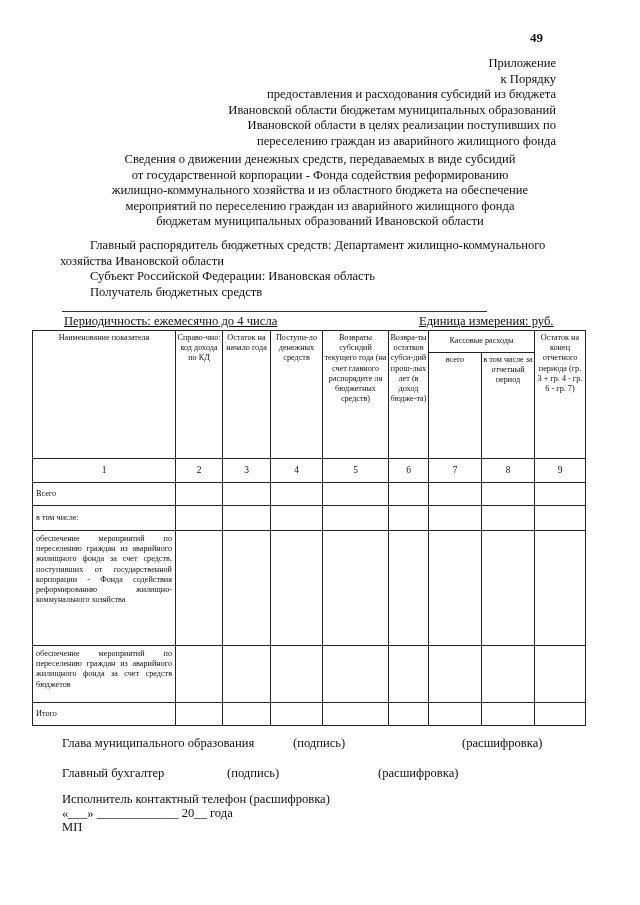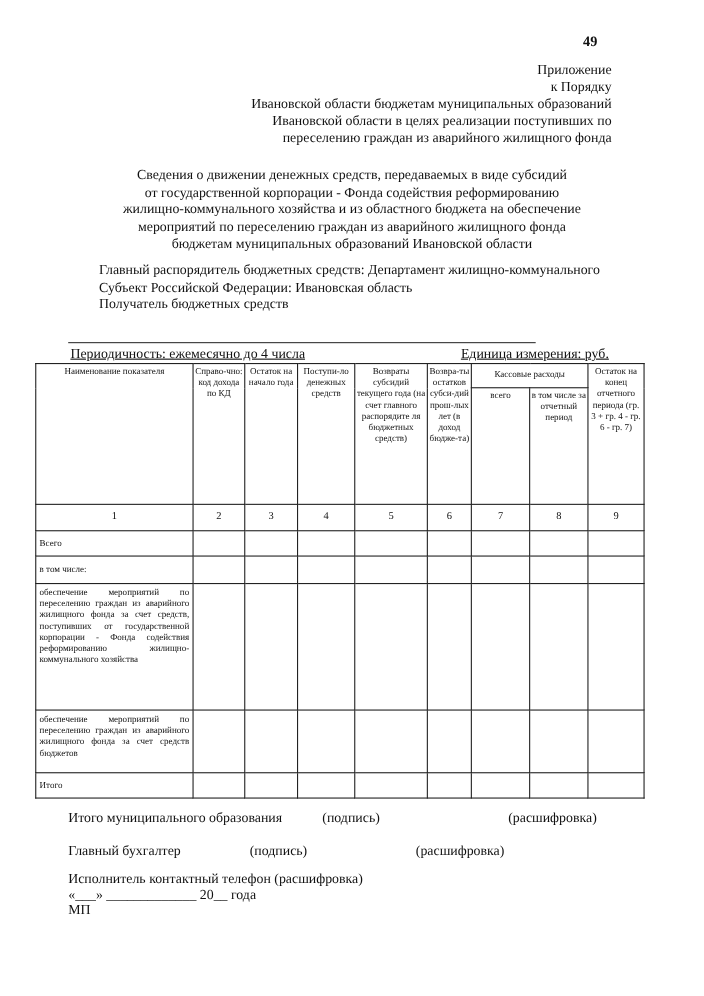--- a/index.html
+++ b/index.html
@@ -26,35 +26,37 @@
   .sig { font-size: 12.6px; }
 </style>
 </head>
 <body>
 
 <div class="abs page-num">49</div>
 
 <div class="abs appendix">
   <div>Приложение</div>
   <div>к Порядку</div>
+  <div>предоставления и расходования субсидий из бюджета</div>
   <div>Ивановской области бюджетам муниципальных образований</div>
   <div>Ивановской области в целях реализации поступивших по</div>
   <div>переселению граждан из аварийного жилищного фонда</div>
 </div>
 
 <div class="abs title">
   <div>Сведения о движении денежных средств, передаваемых в виде субсидий</div>
   <div>от государственной корпорации - Фонда содействия реформированию</div>
   <div>жилищно-коммунального хозяйства и из областного бюджета на обеспечение</div>
   <div>мероприятий по переселению граждан из аварийного жилищного фонда</div>
   <div>бюджетам муниципальных образований Ивановской области</div>
 </div>
 
 <div class="abs info">
   <div class="indent">Главный распорядитель бюджетных средств: Департамент жилищно-коммунального</div>
+  <div class="noindent">хозяйства Ивановской области</div>
   <div class="indent">Субъект Российской Федерации: Ивановская область</div>
   <div class="indent">Получатель бюджетных средств</div>
 </div>
 
 <div class="abs rule"></div>
 <div class="abs periodicity">Периодичность: ежемесячно до 4 числа</div>
 <div class="abs units">Единица измерения: руб.</div>
 
 <table class="report">
   <colgroup>
@@ -145,21 +147,21 @@
     <td></td>
     <td></td>
     <td></td>
     <td></td>
     <td></td>
     <td></td>
   </tr>
 </tbody>
   </table>
 
-<div class="abs sig" style="left:62px; top:736px;">Итого муниципального образования</div>
+<div class="abs sig" style="left:62px; top:736px;">Глава муниципального образования</div>
 <div class="abs sig" style="left:293px; top:736px;">(подпись)</div>
 <div class="abs sig" style="left:462px; top:736px;">(расшифровка)</div>
 
 <div class="abs sig" style="left:62px; top:766px;">Главный бухгалтер</div>
 <div class="abs sig" style="left:227px; top:766px;">(подпись)</div>
 <div class="abs sig" style="left:378px; top:766px;">(расшифровка)</div>
 
 <div class="abs sig" style="left:62px; top:792px;">Исполнитель контактный телефон (расшифровка)</div>
 <div class="abs sig" style="left:62px; top:806px; white-space:pre;">«___» _____________ 20__ года</div>
 <div class="abs sig" style="left:62px; top:820px;">МП</div>

